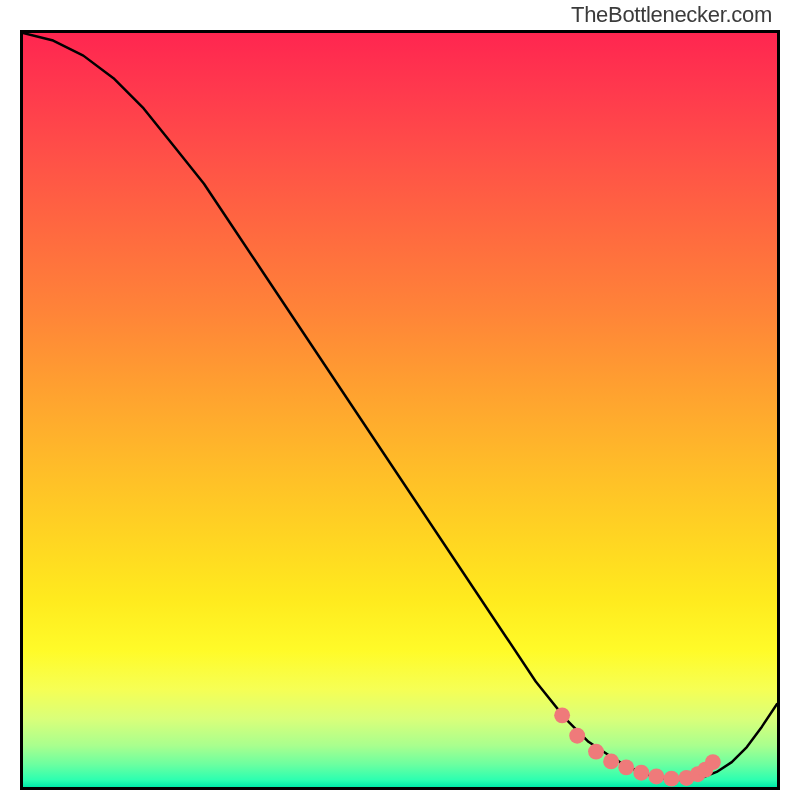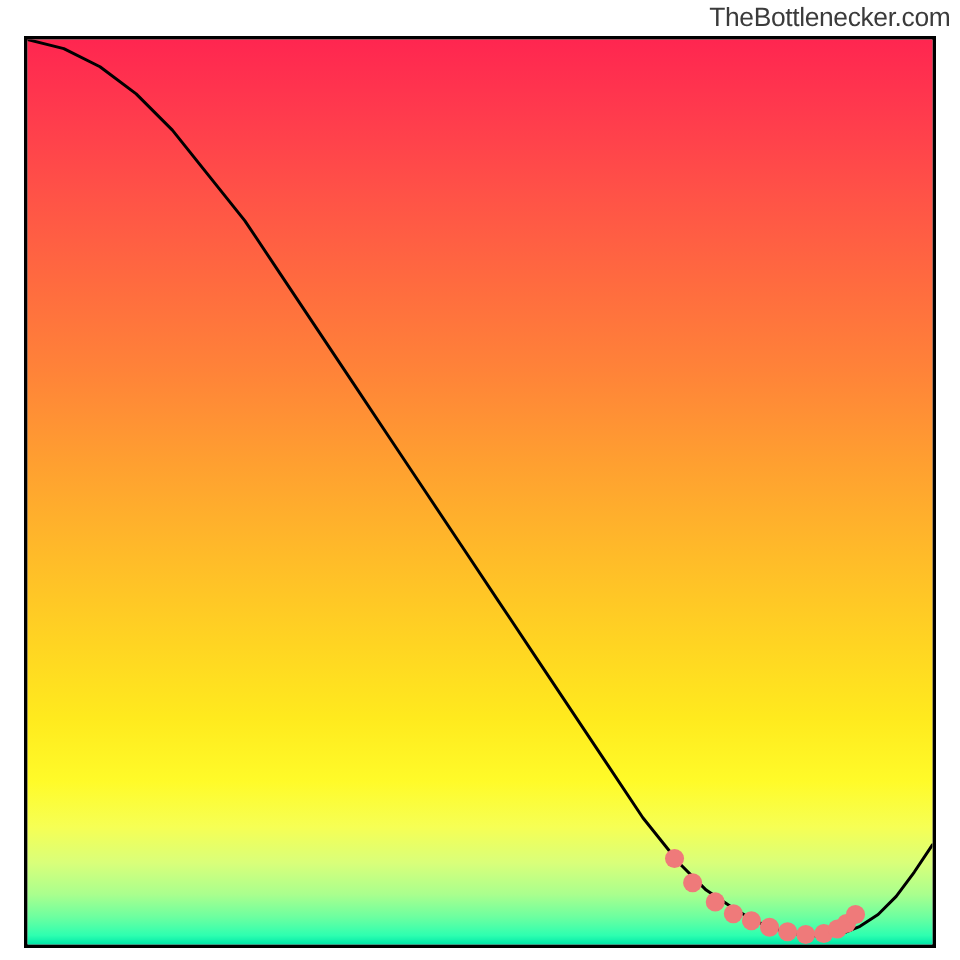--- a/index.html
+++ b/index.html
@@ -12,21 +12,21 @@
     font-family: Arial, Helvetica, sans-serif;
   }
   .container {
     position: relative;
     width: 800px;
     height: 800px;
   }
   .watermark {
     position: absolute;
     top: 2px;
-    right: 8px;
+    right: 28px;
     font-size: 22px;
     font-weight: 500;
     color: #3b3b3b;
     z-index: 10;
     letter-spacing: -0.3px;
   }
   .plot-area {
     position: absolute;
     left: 20px;
     top: 30px;

